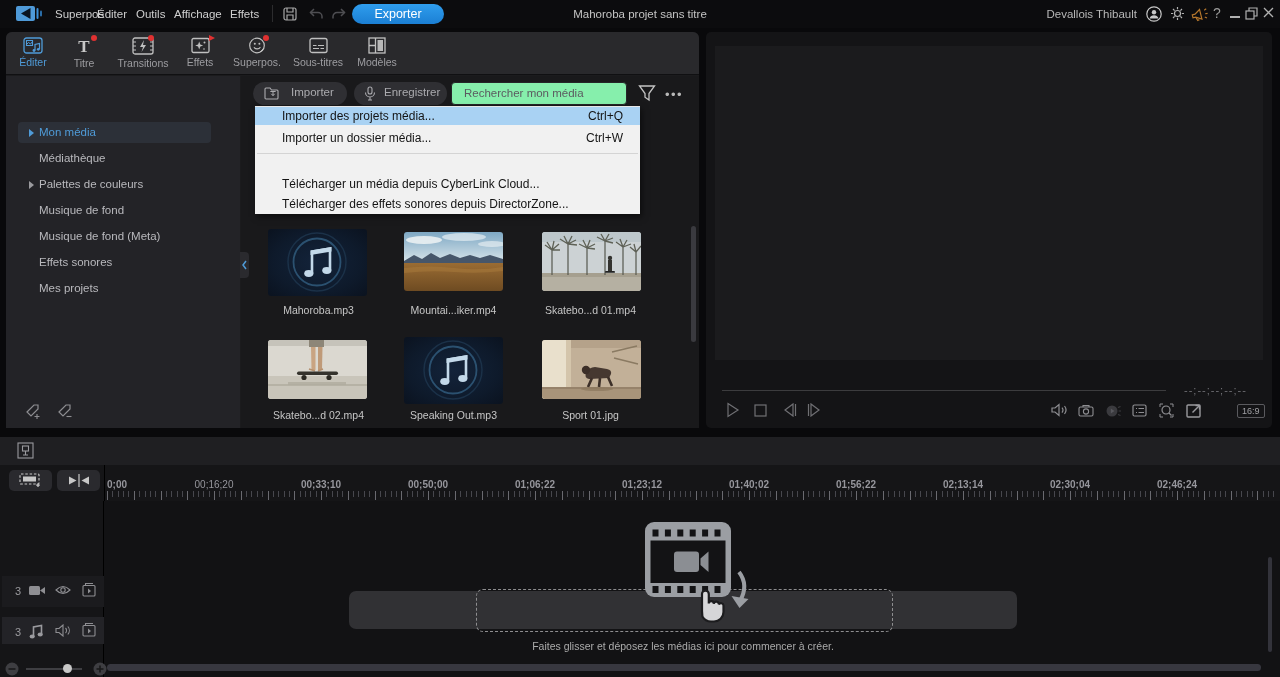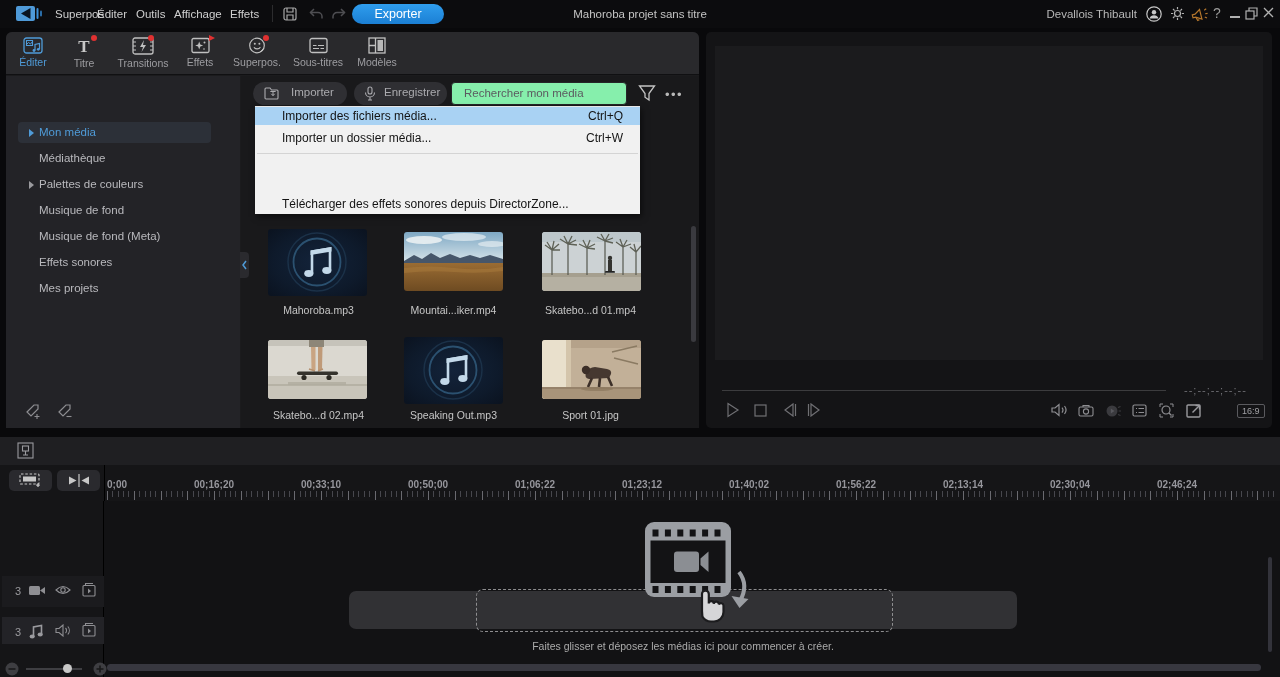--- a/index.html
+++ b/index.html
@@ -464,21 +464,21 @@
   <div class="tlbtn" style="left:57px">
       <svg style="margin:3px auto" width="22" height="15" viewBox="0 0 22 15">
         <path d="M11 1v13" stroke="#c8c8c8" stroke-width="1.2"></path>
         <path d="M1 3.5 L8.5 7.5 L1 11.5z" fill="#c8c8c8"></path>
         <path d="M21 3.5 L13.5 7.5 L21 11.5z" fill="#c8c8c8"></path>
       </svg>
     </div>
 
   <div class="abs" id="rulerticks" style="left:105px;top:54px;width:1175px;height:24px">
       <div style="position:absolute;top:-12px;left:2px;color:#96969c;font-size:10px;font-weight:bold;white-space:nowrap">0;00</div>
-      <div style="position:absolute;top:-12px;left:69px;width:80px;text-align:center;color:#96969c;font-size:10px;font-weight:bold;white-space:nowrap">00;16;20</div>
+      <div style="position:absolute;top:-12px;left:69px;width:80px;text-align:center;color:#96969c;font-size:10px;font-weight:normal;white-space:nowrap">00;16;20</div>
       <div style="position:absolute;top:-12px;left:176px;width:80px;text-align:center;color:#96969c;font-size:10px;font-weight:bold;white-space:nowrap">00;33;10</div>
       <div style="position:absolute;top:-12px;left:283px;width:80px;text-align:center;color:#96969c;font-size:10px;font-weight:bold;white-space:nowrap">00;50;00</div>
       <div style="position:absolute;top:-12px;left:390px;width:80px;text-align:center;color:#96969c;font-size:10px;font-weight:bold;white-space:nowrap">01;06;22</div>
       <div style="position:absolute;top:-12px;left:497px;width:80px;text-align:center;color:#96969c;font-size:10px;font-weight:bold;white-space:nowrap">01;23;12</div>
       <div style="position:absolute;top:-12px;left:604px;width:80px;text-align:center;color:#96969c;font-size:10px;font-weight:bold;white-space:nowrap">01;40;02</div>
       <div style="position:absolute;top:-12px;left:711px;width:80px;text-align:center;color:#96969c;font-size:10px;font-weight:bold;white-space:nowrap">01;56;22</div>
       <div style="position:absolute;top:-12px;left:818px;width:80px;text-align:center;color:#96969c;font-size:10px;font-weight:bold;white-space:nowrap">02;13;14</div>
       <div style="position:absolute;top:-12px;left:925px;width:80px;text-align:center;color:#96969c;font-size:10px;font-weight:bold;white-space:nowrap">02;30;04</div>
       <div style="position:absolute;top:-12px;left:1032px;width:80px;text-align:center;color:#96969c;font-size:10px;font-weight:bold;white-space:nowrap">02;46;24</div>
       <div style="position:absolute;left:2.0px;top:0px;width:1px;height:9px;background:#6a6a70"></div>
@@ -783,17 +783,18 @@
         <circle cx="7" cy="7" r="6.5" fill="#3e3e42"></circle>
         <rect x="3.5" y="6.2" width="7" height="1.6" fill="#19191b"></rect>
         <rect x="6.2" y="3.5" width="1.6" height="7" fill="#19191b"></rect>
       </svg>
     </div>
   <div id="hscroll"></div>
   <div id="vscroll2"></div>
 </div>
 
 <div class="abs" id="menu">
-  <div class="row hl" style="top:0;height:18px;line-height:18px"><span style="margin-left:27px">Importer des fichiers média...</span><span class="key" style="line-height:18px">Ctrl+Q</span></div>
+  <div class="row hl" style="top:0;height:18px;line-height:18px"><span style="margin-left:27px">Importer des projets média...</span><span class="key" style="line-height:18px">Ctrl+Q</span></div>
   <div class="row" style="top:18px;height:26px;line-height:26px"><span style="margin-left:27px">Importer un dossier média...</span><span class="key" style="line-height:26px">Ctrl+W</span></div>
   <div class="sep" style="top:46px"></div>
+  <div class="row" style="top:67px;height:20px;line-height:20px"><span style="margin-left:27px">Télécharger un média depuis CyberLink Cloud...</span></div>
   <div class="row" style="top:87px;height:20px;line-height:20px"><span style="margin-left:27px">Télécharger des effets sonores depuis DirectorZone...</span></div>
 </div>
 
 </body></html>

